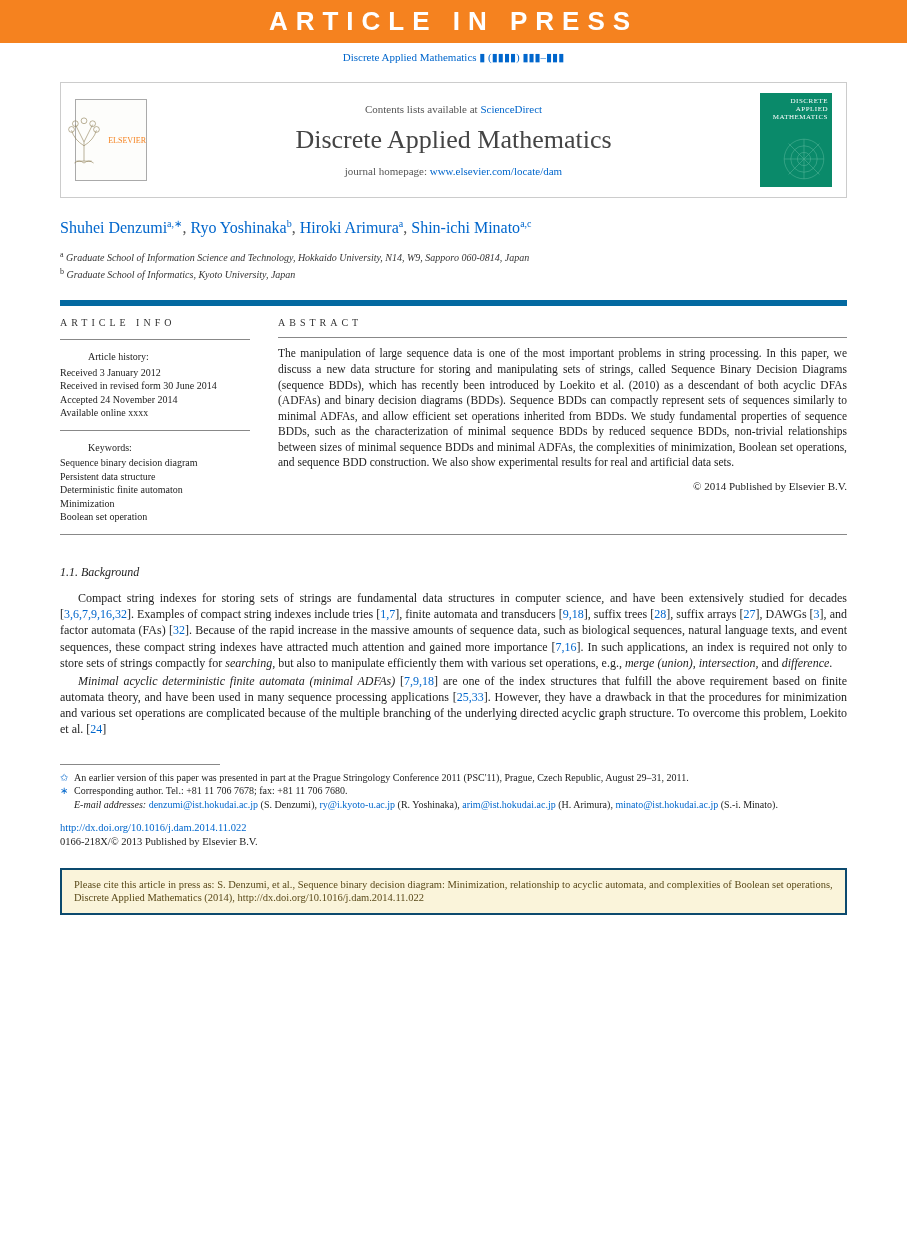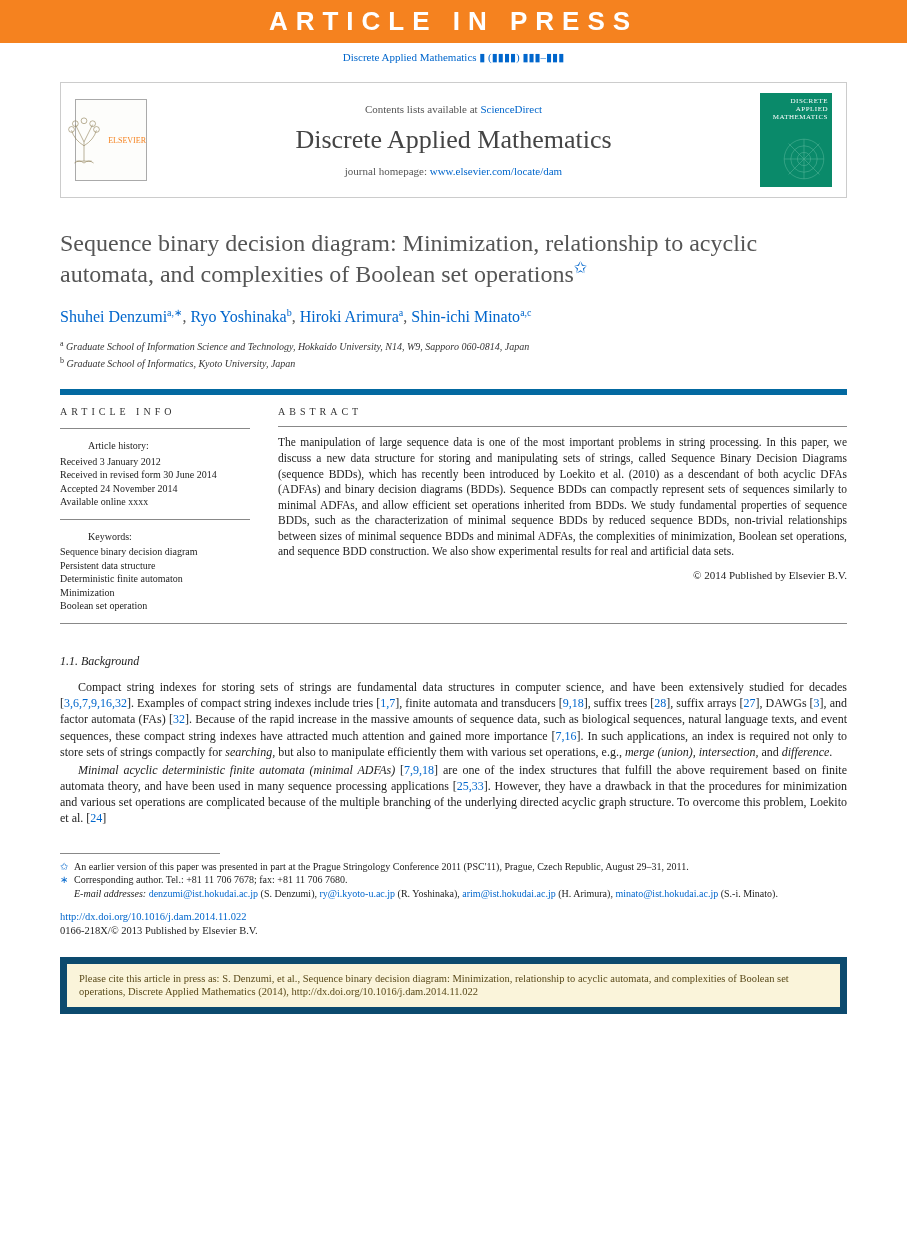--- a/index.html
+++ b/index.html
@@ -195,21 +195,21 @@
   .footnotes a { color: #0066cc; text-decoration: none; }
   .footnotes .sym { color: #0066cc; display: inline-block; width: 14px; }
   .doi-block {
     font-size: 10.5px;
     margin-top: 10px;
     line-height: 1.35;
   }
   .doi-block a { color: #0066cc; text-decoration: none; }
   .cite-box {
     margin: 18px 60px 20px 60px;
-    border: 7px solid #0c4a6e;
+    border: 2px solid #0c4a6e;
     background: #faf4da;
     padding: 8px 12px;
     font-size: 10.5px;
     color: #5a4a1a;
     line-height: 1.3;
   }
 </style>
 </head>
 <body>
 
@@ -257,23 +257,20 @@
       <line x1="2" y1="20" x2="38" y2="20"></line>
           <line x1="20" y1="2" x2="20" y2="38"></line>
       <line x1="6" y1="6" x2="34" y2="34"></line>
           <line x1="34" y1="6" x2="6" y2="34"></line>
     </g>
       </svg>
   </div>
 </div>
 
 <div class="main">
-  <h1 class="article-title">
-    <span>Sequence binary decision diagram: Minimization, relationship to acyclic automata, and complexities of Boolean set operations</span><span class="star-sup">✩</span>
-  </h1>
 
   <div class="authors">
     <a href="#">Shuhei Denzumi</a><span class="sup">a,∗</span>,
     <a href="#">Ryo Yoshinaka</a><span class="sup">b</span>,
     <a href="#">Hiroki Arimura</a><span class="sup">a</span>,
     <a href="#">Shin-ichi Minato</a><span class="sup">a,c</span>
   </div>
 
   <div class="affiliations">
     <div><span class="sup">a</span> <span>Graduate School of Information Science and Technology, Hokkaido University, N14, W9, Sapporo 060-0814, Japan</span></div>

